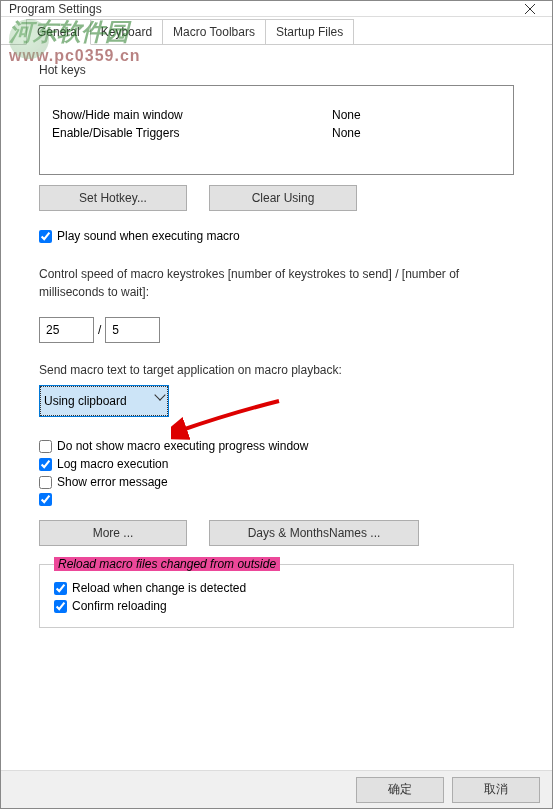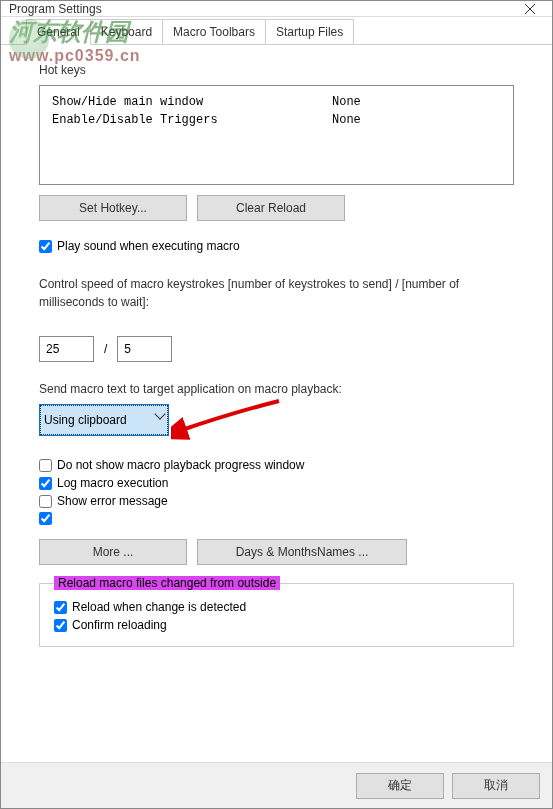--- a/index.html
+++ b/index.html
@@ -5,38 +5,38 @@
 * { box-sizing: border-box; margin: 0; padding: 0; }
 body { font-family: "Microsoft YaHei", "Segoe UI", Tahoma, sans-serif; font-size: 12px; background: #fff; width: 553px; height: 809px; overflow: hidden; border: 1px solid #888; position: relative; }
 .titlebar { height: 16px; display: flex; align-items: center; justify-content: space-between; padding-left: 8px; border-bottom: 1px solid #ddd; }
 .titlebar .title { font-size: 12px; color: #333; }
 .titlebar .close { width: 45px; height: 30px; display: flex; align-items: center; justify-content: center; font-size: 14px; color: #333; }
 .tabs { display: flex; border-bottom: 1px solid #ccc; padding-left: 25px; height: 28px; align-items: flex-end; position: relative; z-index: 1; }
 .tab { padding: 5px 10px; border: 1px solid #ccc; border-bottom: none; background: #fff; margin-right: -1px; font-size: 12px; color: #333; position: relative; }
 .tab.active { background: #fff; border-bottom: 1px solid #fff; margin-bottom: -1px; z-index: 2; }
 .content { padding: 18px 38px 10px 38px; }
 .section-label { font-size: 12px; margin-bottom: 8px; color: #333; }
-.hotkey-list { border: 1px solid #888; height: 100px; padding: 7px 0; margin-bottom: 10px; font-family: Liberation Mono, monospace; }
+.hotkey-list { border: 1px solid #888; height: 90px; padding: 20px 0; margin-bottom: 10px; }
 .hotkey-row { display: flex; padding: 2px 12px; font-size: 12px; }
 .hotkey-name { flex: 0 0 280px; }
 .hotkey-val { flex: 1; }
-.btn-row { display: flex; gap: 10px; margin-bottom: 18px; }
+.btn-row { display: flex; gap: 22px; margin-bottom: 18px; }
 .btn { height: 26px; border: 1px solid #adadad; background: #e1e1e1; font-size: 12px; display: flex; align-items: center; justify-content: center; color: #333; cursor: default; }
 .btn-w { width: 148px; }
 .btn-w2 { width: 210px; }
 .checkbox-row { display: flex; align-items: center; margin-bottom: 4px; font-size: 12px; }
 .checkbox-row input { margin-right: 5px; width: 13px; height: 13px; }
-.speed-row { display: flex; align-items: center; gap: 10px; margin-top: 25px; margin-bottom: 20px; }
+.speed-row { display: flex; align-items: center; gap: 4px; margin-top: 16px; margin-bottom: 20px; }
 .num-input { width: 55px; height: 26px; border: 1px solid #888; padding: 0 6px; font-size: 12px; }
 .combo { width: 130px; height: 32px; border: 1px solid #0078d7; background: #cce4f7; display: flex; align-items: center; padding: 0 4px; font-size: 12px; position: relative; outline: 1px dotted #333; outline-offset: -2px; }
 .combo .arrow { position: absolute; right: 4px; width: 8px; height: 8px; border-right: 1.5px solid #333; border-bottom: 1.5px solid #333; transform: rotate(45deg); top: 5px; }
 .fieldset { border: 1px solid #ccc; padding: 12px 14px 10px 14px; margin-top: 12px; }
-.fieldset-legend { position: relative; top: -20px; background: #d946ef; display: inline-block; padding: 0 4px; margin-bottom: -12px; font-size: 12px; }
+.fieldset-legend { position: relative; top: -20px; background: #ec4899; display: inline-block; padding: 0 4px; margin-bottom: -12px; font-size: 12px; font-style: italic; }
 .fieldset-inner { margin-top: -10px; }
-.footer { position: absolute; bottom: 0; left: 0; right: 0; height: 46px; border-top: 1px solid #ddd; display: flex; align-items: center; justify-content: flex-end; gap: 8px; padding-right: 12px; background: #f0f0f0; }
+.footer { position: absolute; bottom: 0; left: 0; right: 0; height: 38px; border-top: 1px solid #ddd; display: flex; align-items: center; justify-content: flex-end; gap: 8px; padding-right: 12px; background: #f0f0f0; }
 .footer .btn { width: 88px; height: 26px; }
 .spacer { height: 18px; }
 .spacer-sm { height: 10px; }
 
 .watermark { position: absolute; top: 18px; left: 8px; width: 185px; pointer-events: none; opacity: 0.55; z-index: 50; line-height: 1.1; }
 .watermark .line1 { font-size: 24px; font-weight: bold; color: #2a7d2a; font-style: italic; white-space: nowrap; }
 .watermark .line2 { font-size: 16px; font-weight: bold; color: #7f1d1d; letter-spacing: 1px; margin-top: 2px; }
 .wm-logo { position: absolute; left: 0; top: 0; width: 40px; height: 40px; background: radial-gradient(circle at 40% 40%, #5cb85c 0%, #2a7d2a 70%); border-radius: 50%; opacity: 0.4; }
 
 .red-arrow { position: absolute; left: 170px; top: 392px; width: 110px; height: 50px; pointer-events: none; z-index: 40; }
@@ -74,21 +74,21 @@
       <div class="hotkey-name">Show/Hide main window</div>
       <div class="hotkey-val">None</div>
     </div>
     <div class="hotkey-row">
       <div class="hotkey-name">Enable/Disable Triggers</div>
       <div class="hotkey-val">None</div>
     </div>
   </div>
   <div class="btn-row">
     <div class="btn btn-w">Set Hotkey...</div>
-    <div class="btn btn-w">Clear Reload</div>
+    <div class="btn btn-w">Clear Using</div>
   </div>
 
   <label class="checkbox-row">
     <input type="checkbox" checked="" style="">
     <span>Play sound when executing macro</span>
   </label>
 
   <div class="spacer"></div>
 
   <div class="section-label" style="line-height:1.5;">Control speed of macro keystrokes [number of keystrokes to send] / [number of milliseconds to wait]:</div>
@@ -108,21 +108,21 @@
     <defs>
         <marker id="ah" markerWidth="10" markerHeight="10" refX="2" refY="3" orient="auto">
           <path d="M0,0 L0,6 L8,3 z" fill="#d00"></path>
         </marker>
       </defs>
     <path d="M108,8 Q60,20 8,38" stroke="#d00" stroke-width="4" fill="none" marker-end="url(#ah)"></path>
   </svg>
 
   <label class="checkbox-row">
     <input type="checkbox" style="">
-    <span>Do not show macro playback progress window</span>
+    <span>Do not show macro executing progress window</span>
   </label>
   <label class="checkbox-row">
     <input type="checkbox" checked="" style="">
     <span>Log macro execution</span>
   </label>
   <label class="checkbox-row">
     <input type="checkbox" style="">
     <span>Show error message</span>
   </label>
   <label class="checkbox-row">

